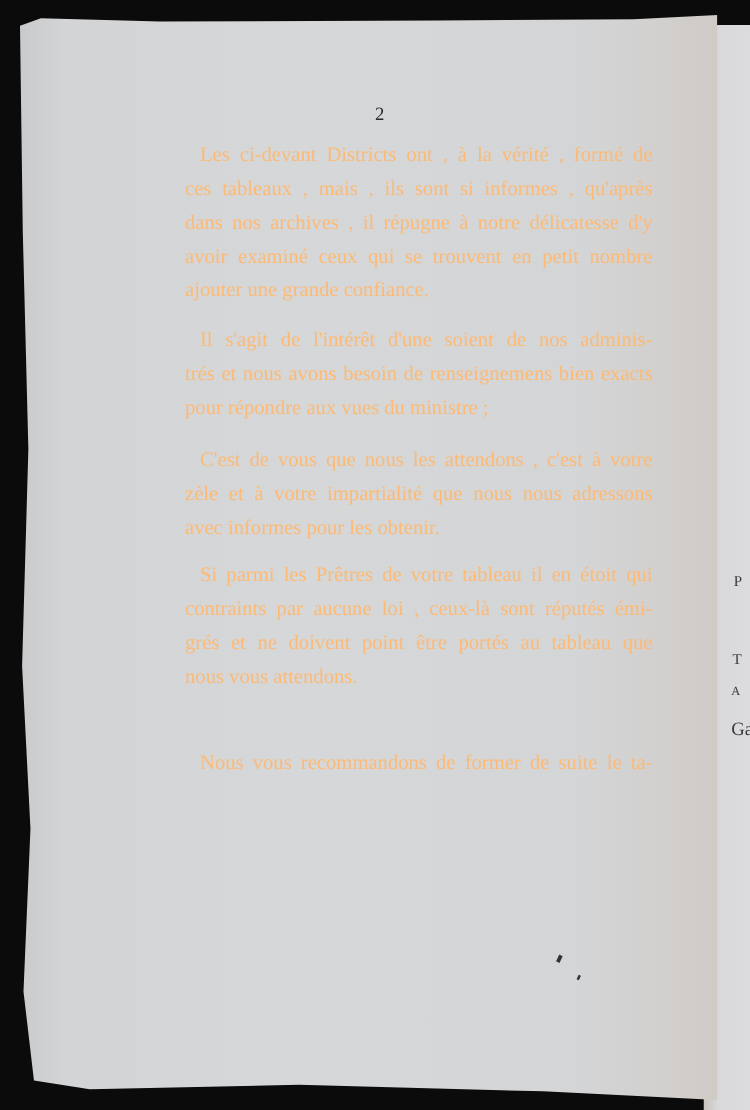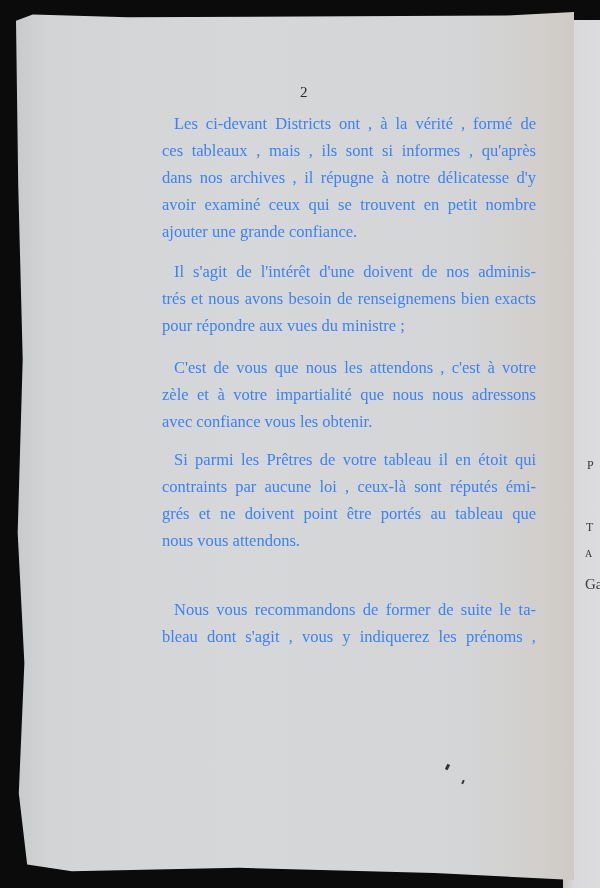--- a/index.html
+++ b/index.html
@@ -4,21 +4,21 @@
 <style>
   html,body{margin:0;padding:0;}
   body{width:600px;height:888px;background:#0b0b0b;position:relative;overflow:hidden;font-family:"DejaVu Serif",serif;}
   .page{position:absolute;left:16px;top:12px;width:558px;height:868px;
     background:linear-gradient(90deg,#c9cacc 0%,#d3d4d6 6%,#d6d7d9 40%,#d4d5d7 80%,#d2d0ce 92%,#cfcac4 100%);
     clip-path:polygon(0 1%,3% 0.3%,20% 0.6%,60% 0.5%,88% 0.4%,100% 0,100% 100%,75% 99.2%,40% 98.6%,10% 99%,2% 98.2%,0.5% 90%,1.5% 75%,0.3% 60%,1.2% 40%,0.4% 20%);}
   .right-page{position:absolute;left:563px;top:20px;width:37px;height:868px;
     background:linear-gradient(90deg,#c8c3bd 0%,#d9d9db 30%,#dcdcde 100%);}
   .right-page .frag{position:absolute;left:24px;font-size:12px;color:#3a3a3a;font-family:"Liberation Serif",serif;}
   .pageno{position:absolute;left:300px;top:84px;font-size:15px;color:#2a2a2a;font-family:"Liberation Serif",serif;}
-  .text{position:absolute;left:162px;width:374px;font-family:"Liberation Serif",serif;font-size:16.5px;color:#3b82f6;line-height:27px;}
+  .text{position:absolute;left:148px;width:374px;font-family:"Liberation Serif",serif;font-size:16.5px;color:#fdba74;line-height:27px;}
   .line{display:block;white-space:nowrap;text-align:justify;text-align-last:justify;}
   .line.last{text-align-last:left;}
   .mark{position:absolute;width:3px;height:6px;background:#333;transform:rotate(25deg);}
 </style>
 </head>
 <body>
 
 <div class="right-page">
   <span class="frag" style="top:438px">P</span>
   <span class="frag" style="top:500px;left:23px">T</span>
@@ -32,37 +32,36 @@
 
 <div class="text" style="top:110px">
   <span class="line" style="padding-left:12px">Les ci-devant Districts ont , à la vérité , formé de</span>
   <span class="line">ces tableaux , mais , ils sont si informes , qu'après</span>
   <span class="line">dans nos archives , il répugne à notre délicatesse d'y</span>
   <span class="line">avoir examiné ceux qui se trouvent en petit nombre</span>
   <span class="line last">ajouter une grande confiance.</span>
 </div>
 
 <div class="text" style="top:258px">
-  <span class="line" style="padding-left:12px">Il s'agit de l'intérêt d'une doivent de nos adminis-</span>
+  <span class="line" style="padding-left:12px">Il s'agit de l'intérêt d'une soient de nos adminis-</span>
   <span class="line">trés et nous avons besoin de renseignemens bien exacts</span>
   <span class="line last">pour répondre aux vues du ministre ;</span>
 </div>
 
 <div class="text" style="top:354px">
   <span class="line" style="padding-left:12px">C'est de vous que nous les attendons , c'est à votre</span>
   <span class="line">zèle et à votre impartialité que nous nous adressons</span>
-  <span class="line last">avec confiance vous les obtenir.</span>
+  <span class="line last">avec informes pour les obtenir.</span>
 </div>
 
 <div class="text" style="top:446px">
   <span class="line" style="padding-left:12px">Si parmi les Prêtres de votre tableau il en étoit qui</span>
   <span class="line">contraints par aucune loi , ceux-là sont réputés émi-</span>
   <span class="line">grés et ne doivent point être portés au tableau que</span>
   <span class="line last">nous vous attendons.</span>
 </div>
 
 <div class="text" style="top:596px">
   <span class="line" style="padding-left:12px">Nous vous recommandons de former de suite le ta-</span>
-  <span class="line">bleau dont s'agit , vous y indiquerez les prénoms ,</span>
 </div>
 
 <div class="mark" style="left:446px;top:764px"></div>
 <div class="mark" style="left:462px;top:780px;width:2px;height:4px"></div>
 
 </body></html>

